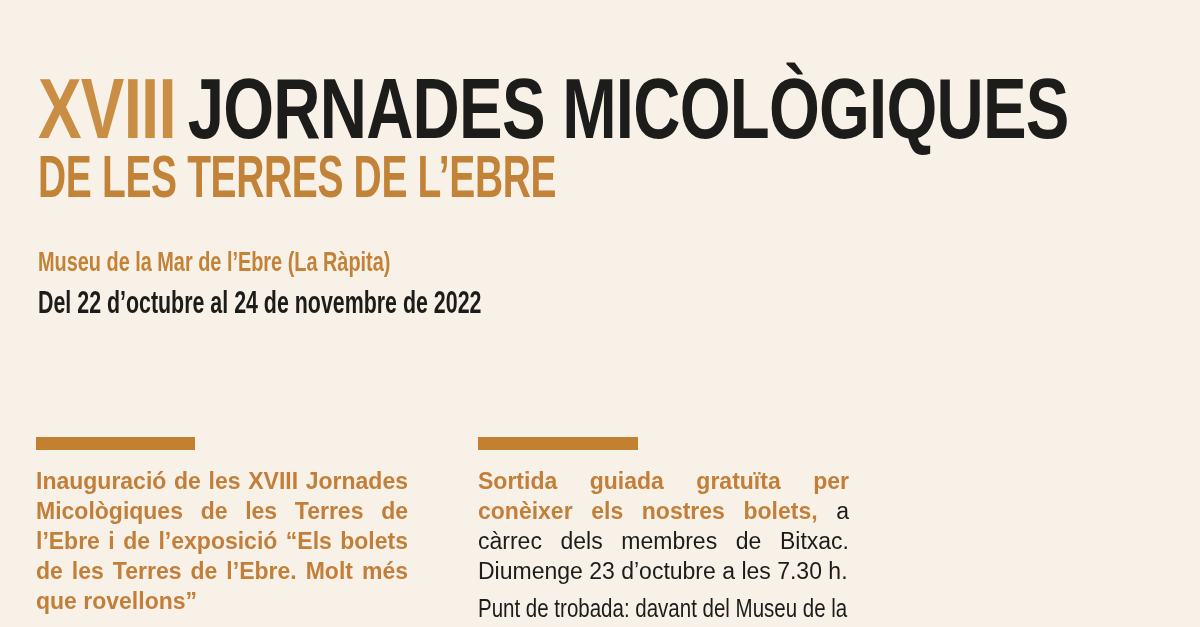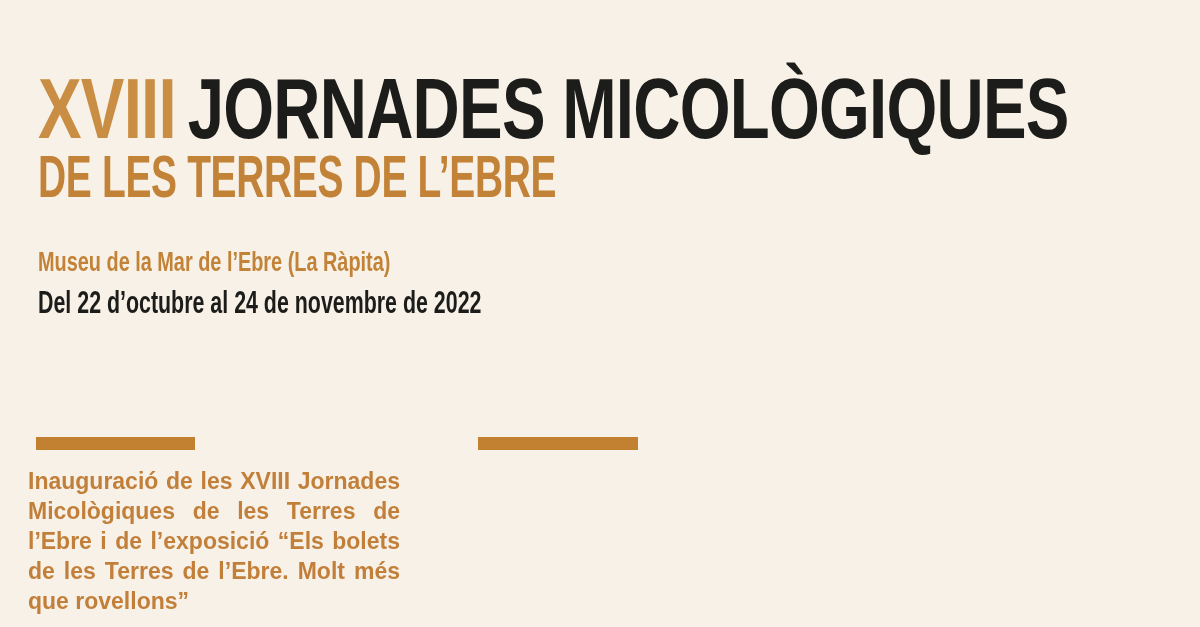--- a/index.html
+++ b/index.html
@@ -85,21 +85,21 @@
   .bar-left  { left: 36px;  width: 159px; }
   .bar-right { left: 478px; width: 160px; }
 
   .event-col {
     position: absolute;
     top: 466px;
     font-size: 23px;
     line-height: 30px;
     text-align: justify;
   }
-  .col-left  { left: 28px;  width: 372px; }
+  .col-left  { left: 36px;  width: 372px; }
   .col-right { left: 478px; width: 371px; }
 
   .hl {
     color: #C27F3A;
     font-weight: 700;
   }
   .dt {
     color: #1C1C1A;
     font-weight: 400;
   }
@@ -131,14 +131,18 @@
   <div class="dates-line cond">Del 22 d’octubre al 24 de novembre de 2022</div>
 
   <div class="section-bar bar-left"></div>
 
   <div class="section-bar bar-right"></div>
 
   <div class="event-col col-left">
     <p><span class="hl">Inauguració de les XVIII Jornades Micològiques de les Terres de l’Ebre i de l’exposició “Els bolets de les Terres de l’Ebre. Molt més que rovellons”</span><span class="dt"></span></p>
   </div>
 
+  <div class="event-col col-right">
+    <p><span class="hl">Sortida guiada gratuïta per conèixer els nostres bolets,</span><span class="dt"> a càrrec dels membres de Bitxac. Diumenge 23 d’octubre a les 7.30 h.</span></p>
+    <p class="meeting-point">Punt de trobada: davant del Museu de la</p>
+  </div>
 
 </div>
 
 </body></html>

